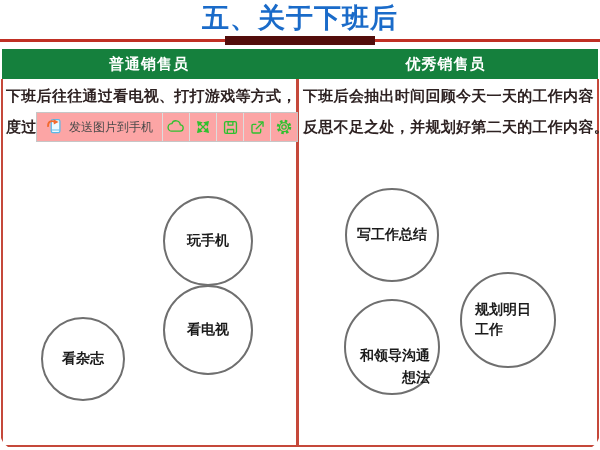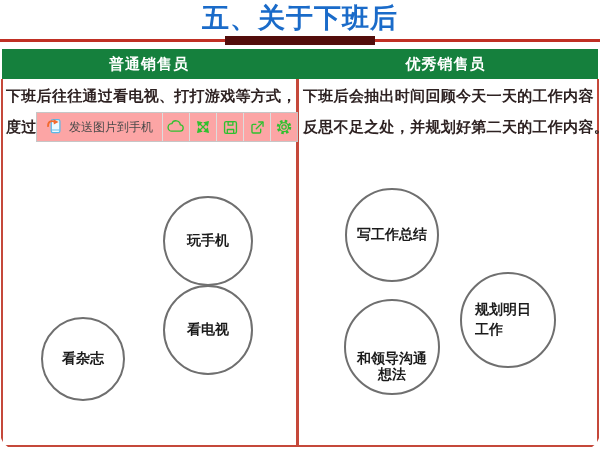--- a/index.html
+++ b/index.html
@@ -38,21 +38,21 @@
     font-size:14px;font-weight:bold;color:#1b1b1b;box-sizing:border-box;}
   .b1{left:48px;top:211px;width:84px;height:84px;}
   .b2{left:163px;top:196px;width:90px;height:90px;}
   .b3{left:163px;top:285px;width:90px;height:90px;}
   .b4{left:41px;top:317px;width:84px;height:84px;}
   .b5{left:345px;top:188px;width:94px;height:94px;}
   .b6{left:462px;top:175px;width:96px;height:96px;}
   .b7{left:460px;top:272px;width:96px;height:96px;}
   .b8{left:344px;top:299px;width:96px;height:96px;}
   .bubble .wrap2{display:block;width:66px;text-align:left;line-height:20px;}
-  .bubble .wrap3{display:block;width:76px;text-align:center;line-height:16px;margin-top:40px;}
+  .bubble .wrap3{display:block;width:76px;text-align:right;line-height:22px;margin-top:40px;}
   
   .toolbar{position:absolute;left:36px;top:112px;height:30px;display:flex;align-items:stretch;
     background:#fca5a5;border:1px solid #c6c6c6;box-sizing:border-box;z-index:5;}
   .tb-send{display:flex;align-items:center;gap:5px;padding:0 9px 0 7px;cursor:pointer;}
   .tb-send-label{font-size:12px;color:#4a4a4a;white-space:nowrap;}
   .tb-icon{width:26px;display:flex;align-items:center;justify-content:center;
     border-left:1px solid #ddd;cursor:pointer;}
   .tb-icon svg{display:block;}
 </style>
 </head>

